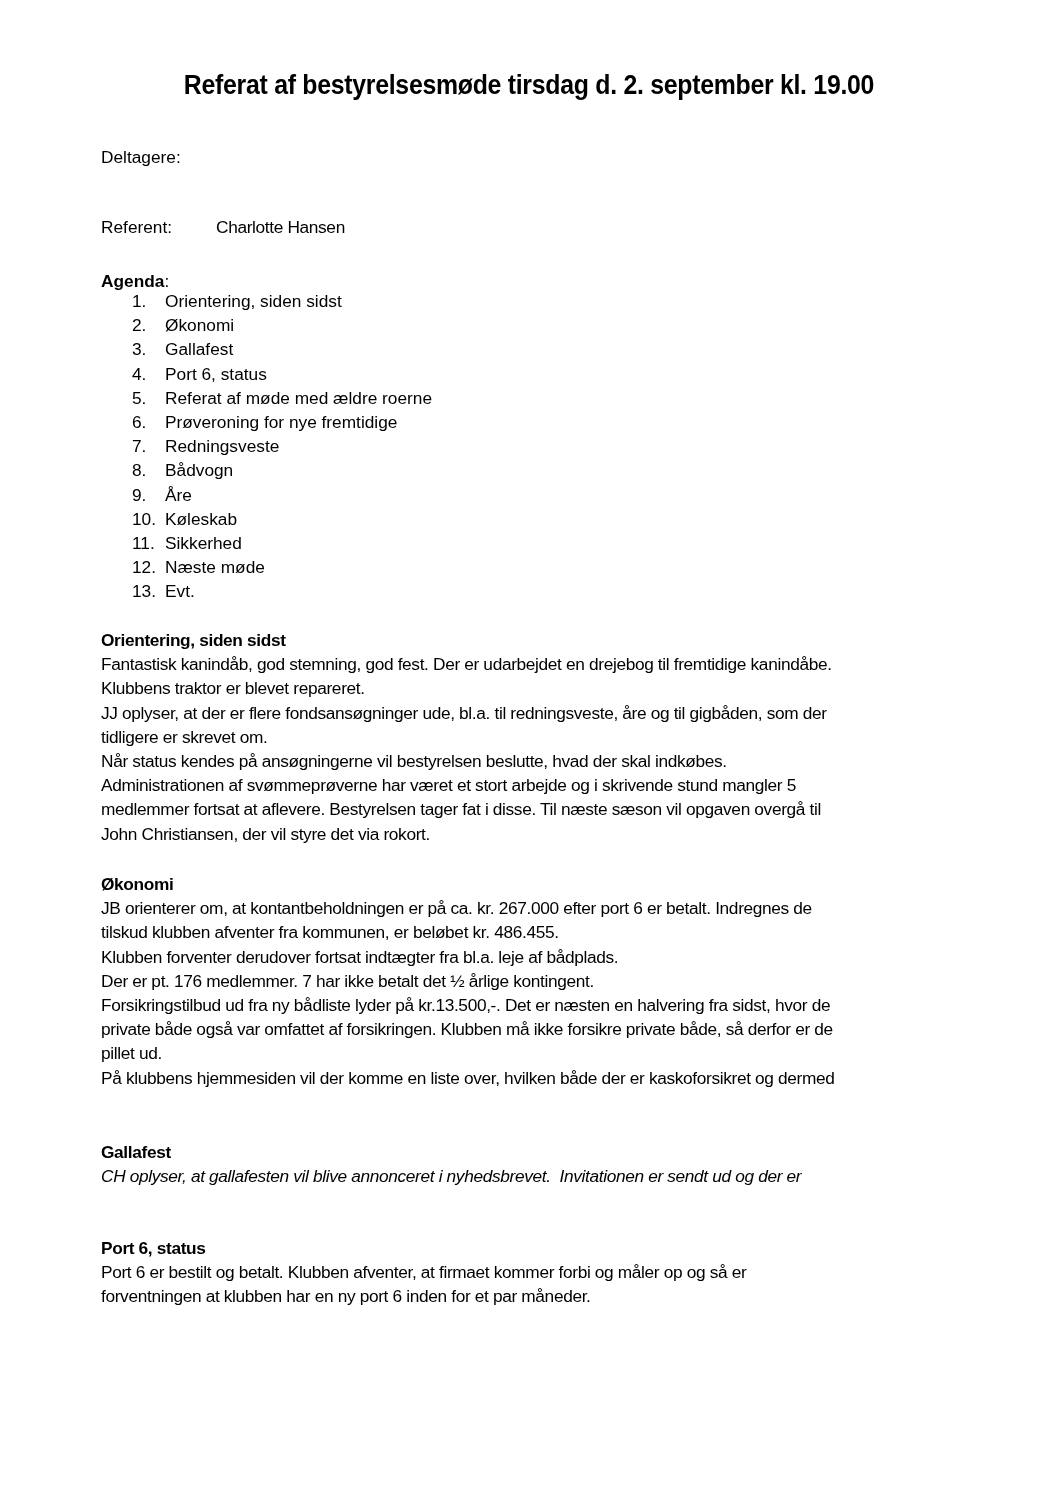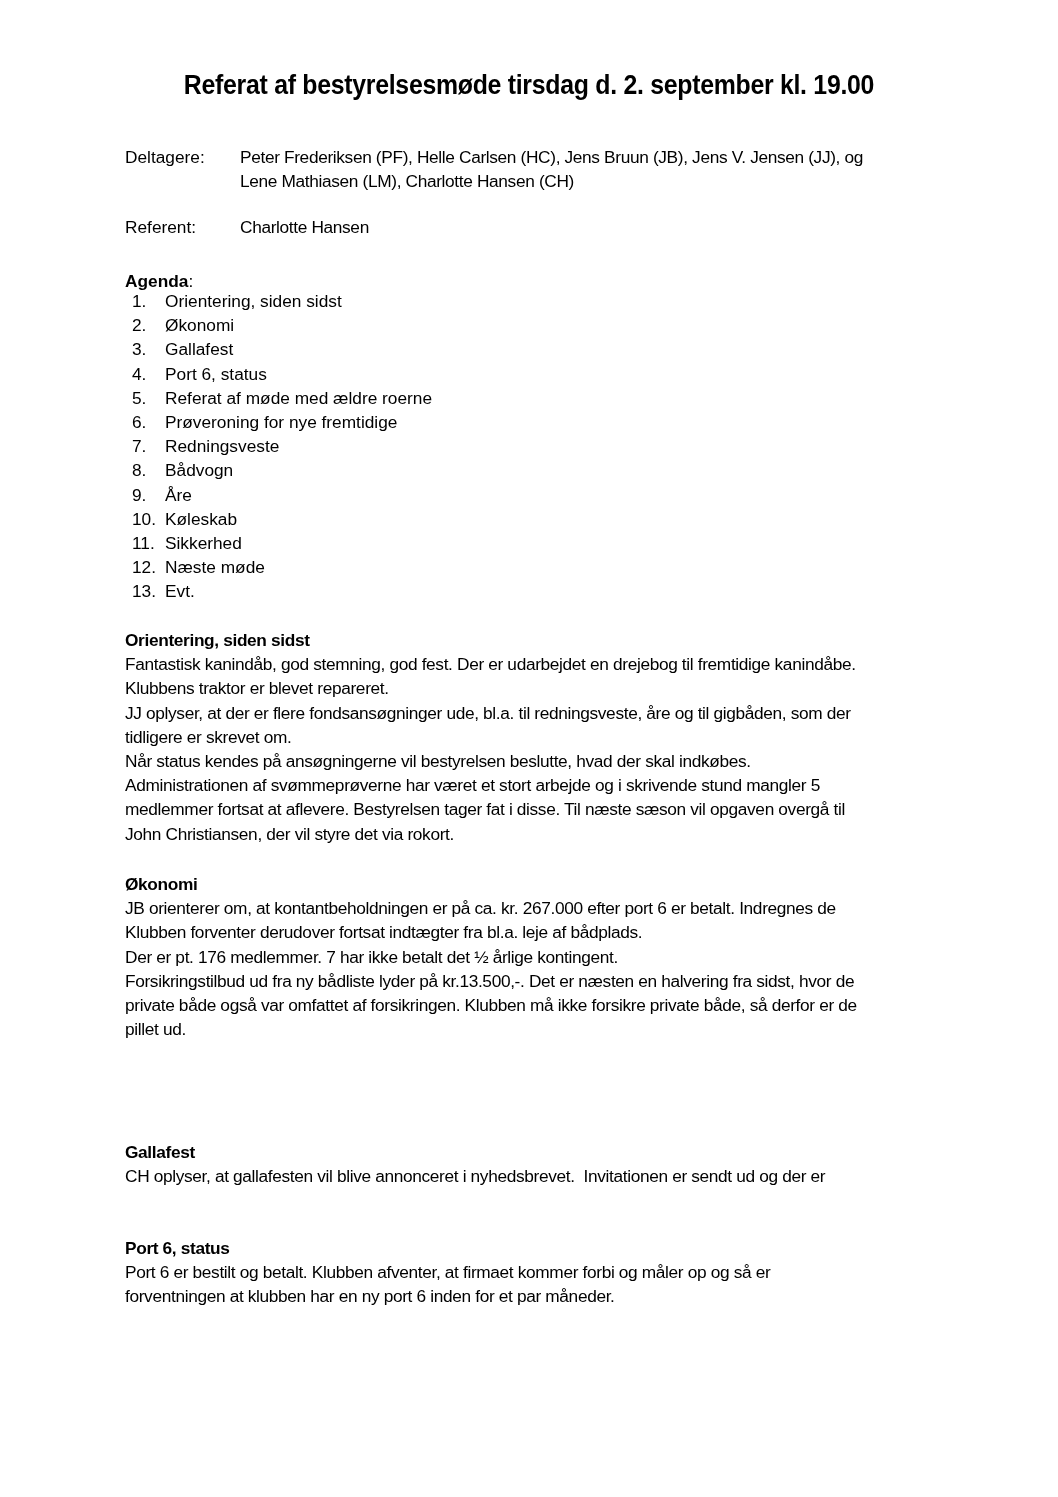--- a/index.html
+++ b/index.html
@@ -4,21 +4,21 @@
   <style>
     html, body { margin: 0; padding: 0; background: #ffffff; }
     body { width: 1058px; height: 1497px; position: relative; overflow: hidden; color: #000; }
     .page { position: absolute; left: 0; top: 0; width: 836px; height: 1497px; background: #fff; }
     .title {
       position: absolute; left: 0; width: 1058px; top: 70px; text-align: center;
       font-family: "Liberation Sans", sans-serif; font-weight: bold; font-size: 27px;
       letter-spacing: -0.3px; transform: scaleX(0.92); transform-origin: center;
     }
     .body-text {
-      font-family: "Liberation Sans", sans-serif; font-size: 17.3px; line-height: 24.2px; margin-left: 24px;
+      font-family: "Liberation Sans", sans-serif; font-size: 17.3px; line-height: 24.2px;
     }
     .meta-row { position: absolute; left: 101px; display: flex; }
     .meta-label { width: 115px; flex: none; }
     .meta-value { width: 760px; }
     .agenda-head { position: absolute; left: 101px; top: 269px; }
     .agenda-head b { font-weight: bold; }
     .agenda-list { position: absolute; left: 132px; top: 289px; list-style: none; margin: 0; padding: 0; }
     .agenda-list li { display: flex; height: 24.2px; }
     .agenda-list .num { width: 33px; flex: none; }
     .section { position: absolute; left: 101px; width: 880px; }
@@ -28,24 +28,20 @@
   </style>
 </head>
 <body>
 
 <div class="page">
 
   <div class="title">Referat af bestyrelsesmøde tirsdag d. 2. september kl. 19.00</div>
 
   <div class="meta-row body-text" style="top:145px;">
     <div class="meta-label">Deltagere:</div>
-    <div class="meta-value cond">
-      <div>Peter Frederiksen (PF), Helle Carlsen (HC), Jens Bruun (JB), Jens V. Jensen (JJ), og</div>
-      <div>Lene Mathiasen (LM), Charlotte Hansen (CH)</div>
-    </div>
   </div>
 
   <div class="meta-row body-text" style="top:215px;">
     <div class="meta-label">Referent:</div>
     <div class="meta-value cond">Charlotte Hansen</div>
   </div>
 
   <div class="agenda-head body-text"><b>Agenda</b><span>:</span></div>
 
   <ol class="agenda-list body-text">
@@ -111,30 +107,32 @@
     <p>tidligere er skrevet om.</p>
     <p>Når status kendes på ansøgningerne vil bestyrelsen beslutte, hvad der skal indkøbes.</p>
     <p>Administrationen af svømmeprøverne har været et stort arbejde og i skrivende stund mangler 5</p>
     <p>medlemmer fortsat at aflevere. Bestyrelsen tager fat i disse. Til næste sæson vil opgaven overgå til</p>
     <p>John Christiansen, der vil styre det via rokort.</p>
   </div>
 
   <div class="section body-text cond" style="top:872px;">
     <h3>Økonomi</h3>
     <p>JB orienterer om, at kontantbeholdningen er på ca. kr. 267.000 efter port 6 er betalt. Indregnes de</p>
+    <p>tilskud klubben afventer fra kommunen, er beløbet kr. 486.455.</p>
     <p>Klubben forventer derudover fortsat indtægter fra bl.a. leje af bådplads.</p>
     <p>Der er pt. 176 medlemmer. 7 har ikke betalt det ½ årlige kontingent.</p>
     <p>Forsikringstilbud ud fra ny bådliste lyder på kr.13.500,-. Det er næsten en halvering fra sidst, hvor de</p>
     <p>private både også var omfattet af forsikringen. Klubben må ikke forsikre private både, så derfor er de</p>
     <p>pillet ud.</p>
+    <p>På klubbens hjemmesiden vil der komme en liste over, hvilken både der er kaskoforsikret og dermed</p>
   </div>
 
   <div class="section body-text cond" style="top:1140px;">
     <h3>Gallafest</h3>
-    <p style="white-space:pre;">CH oplyser, at gallafesten vil blive annonceret i nyhedsbrevet.  Invitationen er sendt ud og der er</p>
+    <p style="white-space:pre;font-style:italic;">CH oplyser, at gallafesten vil blive annonceret i nyhedsbrevet.  Invitationen er sendt ud og der er</p>
   </div>
 
   <div class="section body-text cond" style="top:1236px;">
     <h3>Port 6, status</h3>
     <p>Port 6 er bestilt og betalt. Klubben afventer, at firmaet kommer forbi og måler op og så er</p>
     <p>forventningen at klubben har en ny port 6 inden for et par måneder.</p>
   </div>
 
 </div>
 

